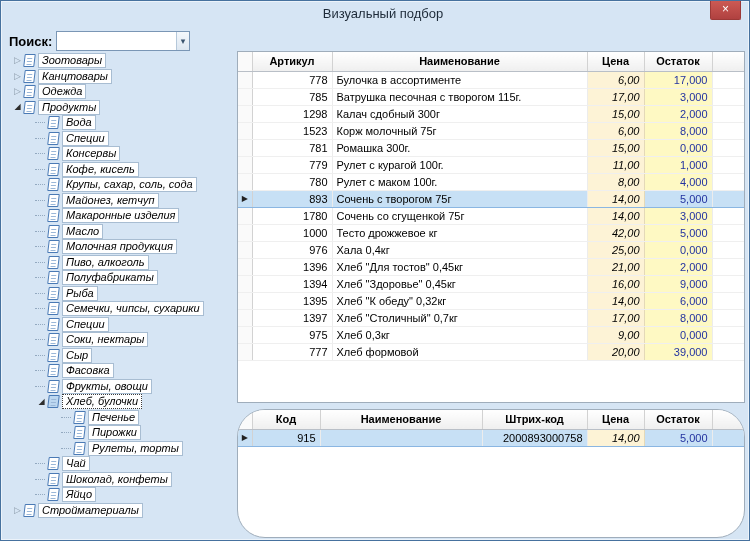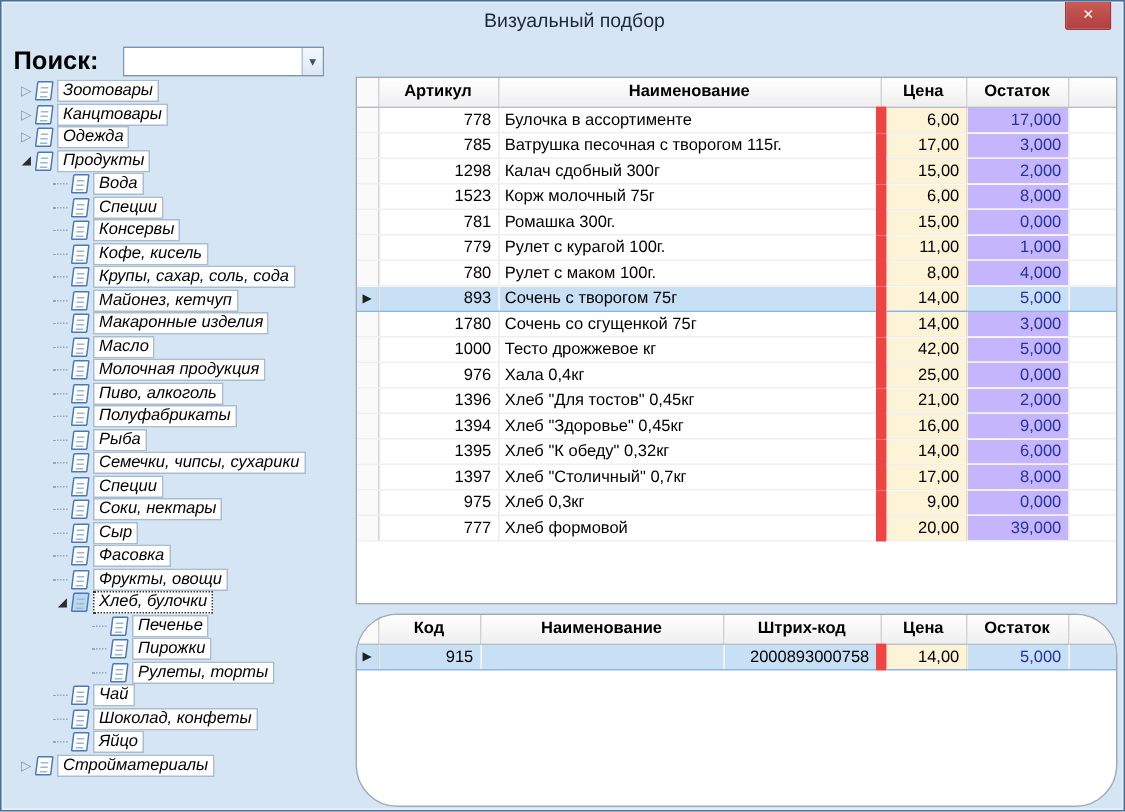--- a/index.html
+++ b/index.html
@@ -23,21 +23,21 @@
   .close-btn {
     position:absolute; top:0; right:8px; width:31px; height:19px;
     background:linear-gradient(var(--close-button,#cc5a54), #b04140);
     border:1px solid #9c3937; border-top:none;
     color:#fff; font-size:12px; line-height:17px; text-align:center;
     cursor:pointer; border-radius:0 0 2px 2px;
   }
 
   
   .search-row { position:absolute; left:8px; top:30px; height:20px; display:flex; align-items:center; }
-  .search-label { font-size:17px; font-weight:bold; color:#000; margin-right:16px; }
+  .search-label { font-size:13px; font-weight:bold; color:#000; margin-right:4px; }
   .combo {
     display:flex; width:134px; height:20px; background:#fff;
     border:1px solid #7a96b5;
   }
   .combo-input {
     flex:1 1 auto; min-width:0; border:none; outline:none; font-size:11px; padding:0 3px;
     font-family:"Liberation Sans", sans-serif;
   }
   .combo-btn {
     width:17px; background:linear-gradient(#f4f8fc,#dde7f1);
@@ -84,22 +84,22 @@
     overflow:hidden; white-space:nowrap;
   }
   .grid td {
     height:17px; padding:0 4px; white-space:nowrap; overflow:hidden;
     border-right:1px solid #ececec; border-bottom:1px solid #efefef;
     color:#000;
   }
   .grid td.marker, .grid th.marker { padding:0; background:#fafafa; border-right:1px solid #d2d2d2; text-align:center; font-size:8px; color:#222; }
   .grid td.num { text-align:right; }
   .grid td.name { text-align:left; }
-  .grid td.price { background:var(--price-column-bg,#fdf3d6); border-right:1px solid #e4d9b8; border-left:7px solid #ef4444;}
-  .grid td.stock { color:var(--stock-text,#2333a0); background:#c4b5fd; }
+  .grid td.price { background:var(--price-column-bg,#fdf3d6); border-right:1px solid #e4d9b8; border-left:1px solid #ef4444;font-style:italic;}
+  .grid td.stock { color:var(--stock-text,#2333a0); background:#fef9c3; }
   .grid td.filler, .grid th.filler { border-right:none; }
   .grid tr.selected td { background:var(--selection-bg,#c7e0f5); border-top:1px solid #8ab6e2; border-bottom:1px solid #8ab6e2; }
   .grid tr.selected td.price { background:var(--price-column-bg,#fdf3d6); }
 </style>
 </head>
 <body>
 
 <div class="window">
 
   <div class="titlebar">

